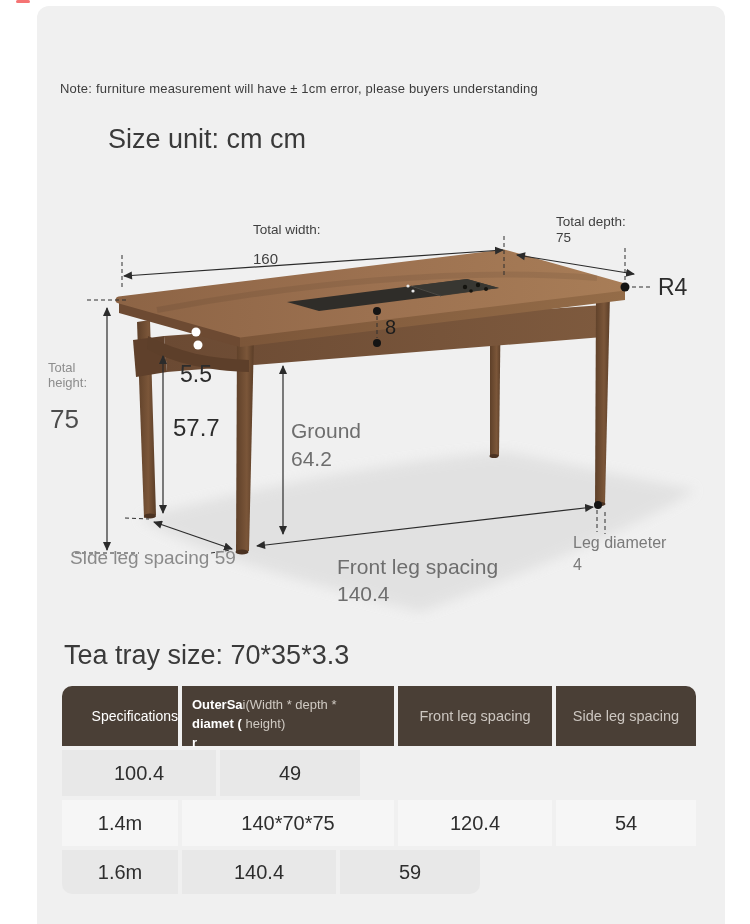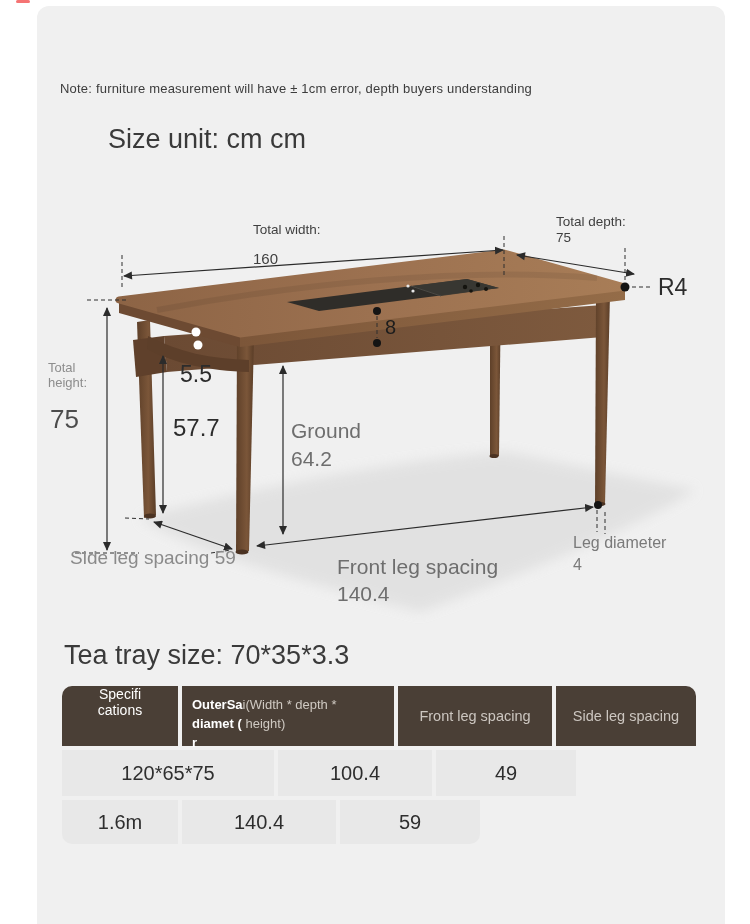--- a/index.html
+++ b/index.html
@@ -16,22 +16,22 @@
   .tea-tray{position:absolute;left:64px;top:640px;font-size:27px;color:#3a3a3a;}
   .diagram{position:absolute;left:37px;top:160px;width:688px;height:470px;}
 
   
   .spec-table{position:absolute;left:62px;top:686px;width:634px;}
   .trow{display:flex;gap:4px;}
   .trow + .trow{margin-top:4px;}
   .cell{box-sizing:border-box;}
   .c1{width:116px;} .c2{width:212px;} .c3{width:154px;} .c4{width:140px;}
   .header .cell{background:#4a3f36;height:60px;color:#ffffff;}
-  .header .c1{border-radius:10px 0 0 0;display:flex;flex-direction:column;
-    align-items:center;justify-content:flex-start;font-size:14px;line-height:16px;}
+  .header .c1{border-radius:10px 0 0 0;display:flex;flex-direction:row;
+    align-items:center;justify-content:flex-end;font-size:14px;line-height:16px;}
   .header .c2{padding:9px 4px 0 10px;font-size:13px;line-height:19px;}
   .header .c2 .hbold{font-weight:bold;color:#ffffff;}
   .header .c2 .hrest{color:#cfc9c2;}
   .header .c3,.header .c4{display:flex;align-items:center;justify-content:center;
     font-size:14.5px;color:#ccc6c0;}
   .header .c4{border-radius:0 10px 0 0;}
   .body-row .cell{height:46px;background:#e8e8e8;display:flex;align-items:center;
     justify-content:center;font-size:20px;color:#2e2e2e;}
   .row-alt .cell{background:#f6f6f6;}
   .row-last .cell{height:44px;}
@@ -47,21 +47,21 @@
   .t-gray{fill:#8d8d8d;font-size:13px;}
   .t-mid{fill:#6e6e6e;font-size:21px;}
   .t-big{fill:#2c2c2c;font-size:23px;}
 </style>
 </head>
 <body>
 
 <div class="panel"></div>
 <div class="red-artifact"></div>
 
-<div class="note">Note: furniture measurement will have ± 1cm error, depth buyers understanding</div>
+<div class="note">Note: furniture measurement will have ± 1cm error, please buyers understanding</div>
 <div class="size-unit">Size unit: cm cm</div>
 
 <svg class="diagram" viewBox="0 0 688 470" width="688" height="470">
   <defs>
     <linearGradient id="gTop" x1="0" y1="0" x2="1" y2="0">
       <stop offset="0" stop-color="#8d6445"></stop>
         <stop offset="0.5" stop-color="#9c7150"></stop>
         <stop offset="1" stop-color="#a87d57"></stop>
     </linearGradient>
     <linearGradient id="gEdge" x1="0" y1="0" x2="1" y2="0">
@@ -214,24 +214,29 @@
     <div class="cell c2">
       <div><span class="hbold">OuterSa</span><span class="hrest">i(Width * depth *</span></div>
       <div><span class="hbold">diamet (</span><span class="hrest"> height)</span></div>
       <div><span class="hbold">r</span></div>
     </div>
     <div class="cell c3">Front leg spacing</div>
     <div class="cell c4">Side leg spacing</div>
   </div>
 
   <div class="trow body-row">
-    <div class="cell c2">120*65*75</div>
     <div class="cell c3">100.4</div>
     <div class="cell c4">49</div>
   </div>
 
+  <div class="trow body-row row-alt">
+    <div class="cell c1">1.4m</div>
+    <div class="cell c2">140*70*75</div>
+    <div class="cell c3">120.4</div>
+    <div class="cell c4">54</div>
+  </div>
 
   <div class="trow body-row row-last">
     <div class="cell c1">1.6m</div>
     <div class="cell c3">140.4</div>
     <div class="cell c4">59</div>
   </div>
 </div>
 
 </body></html>

